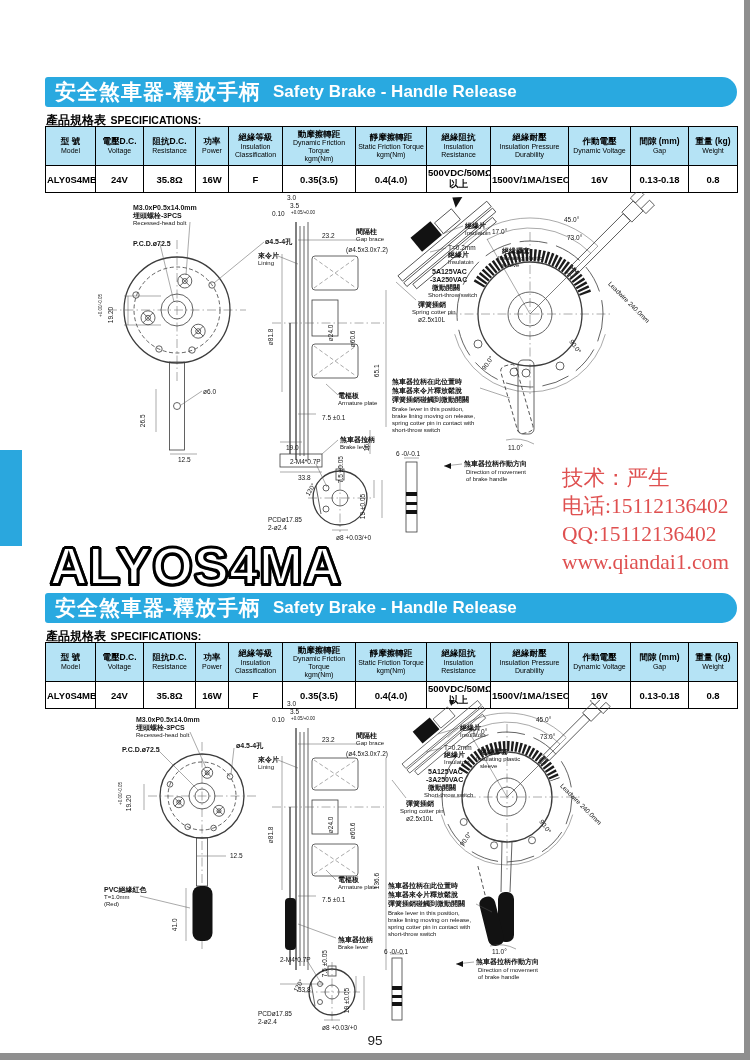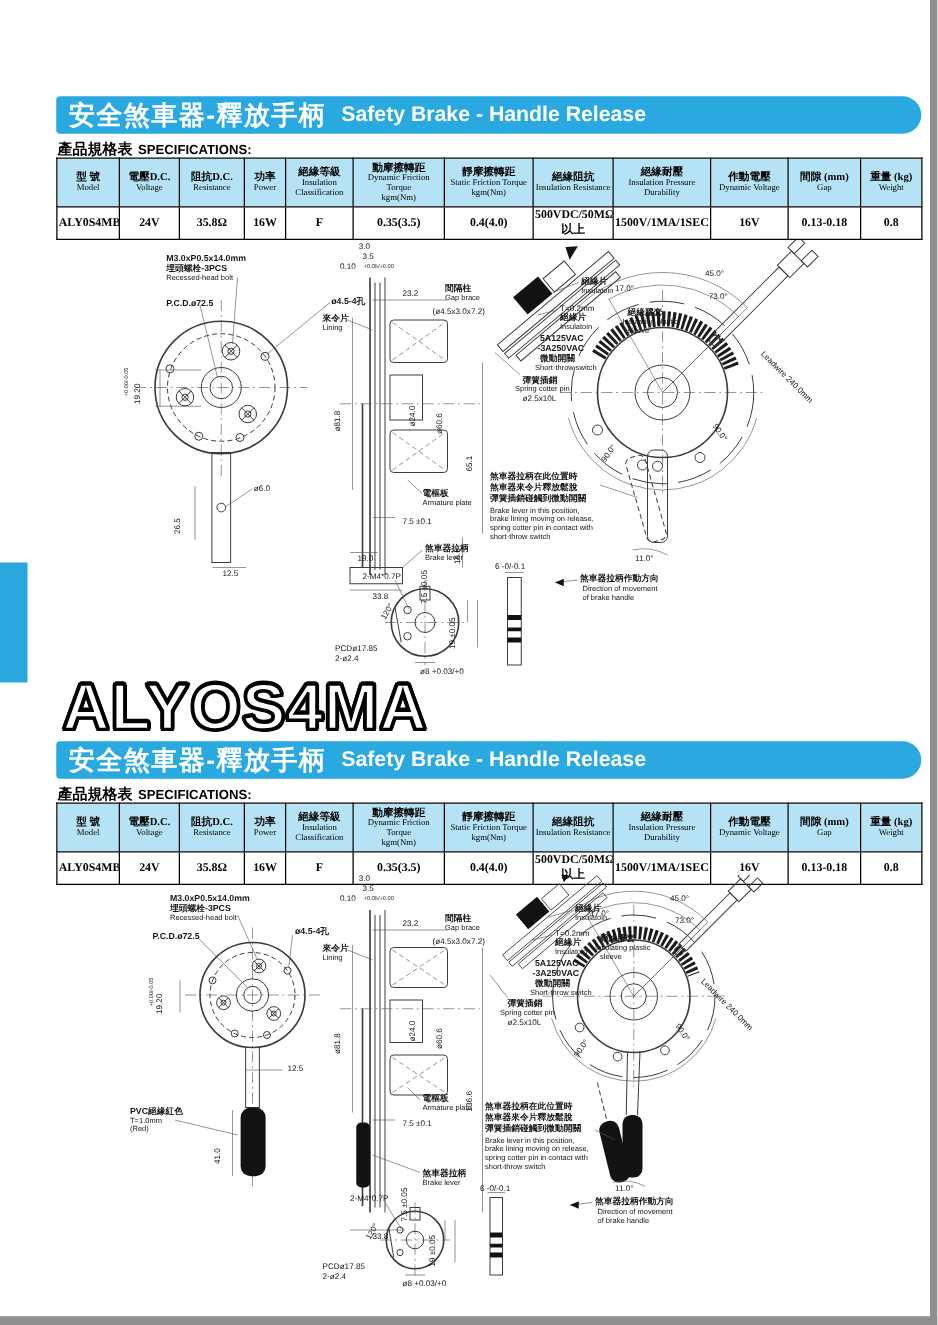--- a/index.html
+++ b/index.html
@@ -11,21 +11,21 @@
     -webkit-text-stroke:2.2px #000;
     text-shadow:2px 0 #000,-2px 0 #000,0 2px #000,0 -2px #000,1.5px 1.5px #000,-1.5px -1.5px #000,1.5px -1.5px #000,-1.5px 1.5px #000;
     font-family:"Liberation Sans",sans-serif;white-space:nowrap;}
   .banner{position:absolute;left:45px;width:692px;height:30px;background:#29a9e0;border-radius:3px 15px 15px 3px;
     display:flex;align-items:center;padding-left:10px;box-sizing:border-box;white-space:nowrap;}
   .banner .bz{font-size:21px;font-weight:800;color:#fff;letter-spacing:1px;}
   .banner .be{font-size:17px;font-weight:800;color:#fff;margin-left:12px;}
   .speclab{position:absolute;left:46px;white-space:nowrap;}
   .speclab .sz{font-size:12px;font-weight:800;color:#000;}
   .speclab .se{font-size:10.5px;font-weight:800;color:#000;}
-  table.spec{position:absolute;left:45px;border-collapse:collapse;table-layout:fixed;width:692px;font-family:Liberation Serif, serif;}
+  table.spec{position:absolute;left:45px;border-collapse:collapse;table-layout:fixed;width:692px;}
   table.spec th,table.spec td{border:1px solid #000;text-align:center;vertical-align:middle;padding:1px;overflow:hidden;}
   table.spec th{background:#b5e3f5;height:36px;}
   table.spec .hz{display:block;font-size:8.5px;font-weight:800;color:#000;line-height:1.15;font-style:normal;}
   table.spec .he{display:block;font-size:7px;font-weight:400;color:#000;line-height:1.1;font-style:normal;}
   table.spec td{font-size:9.5px;font-weight:700;height:16px;background:#fff;}
   .draw{position:absolute;left:40px;width:700px;}
   .geo{position:absolute;left:0;top:0;}
   .geo line,.geo circle,.geo rect,.geo path,.geo polygon{stroke:#3c3c3c;stroke-width:.8;fill:none;}
   .geo .thk{stroke-width:1.3;}
   .geo .thin{stroke-width:.5;stroke:#555;}
@@ -669,15 +669,22 @@
     <i class="l d rm60" style="left:258px;top:286px">120°</i>
     <i class="l d" style="left:218px;top:310px">PCDø17.85</i>
     <i class="l d" style="left:218px;top:318px">2-ø2.4</i>
     <i class="l d r" style="left:288px;top:270px">7.5 ±0.05</i>
     <i class="l d r" style="left:310px;top:306px">19 ±0.05</i>
     <i class="l d" style="left:282px;top:324px">ø8 +0.03/+0</i>
     <i class="l d" style="left:344px;top:248px">6 -0/-0.1</i>
   </div>
 
   <div class="side-tab"></div>
+  <div class="contact">
+    <div>技术：严生</div>
+    <div>电话:15112136402</div>
+    <div>QQ:15112136402</div>
+    <div>www.qiandai1.com</div>
+  </div>
+  <div class="pagenum">95</div>
   <div class="edge-r"></div>
   <div class="edge-b"></div>
 </div>
 
 </body></html>

